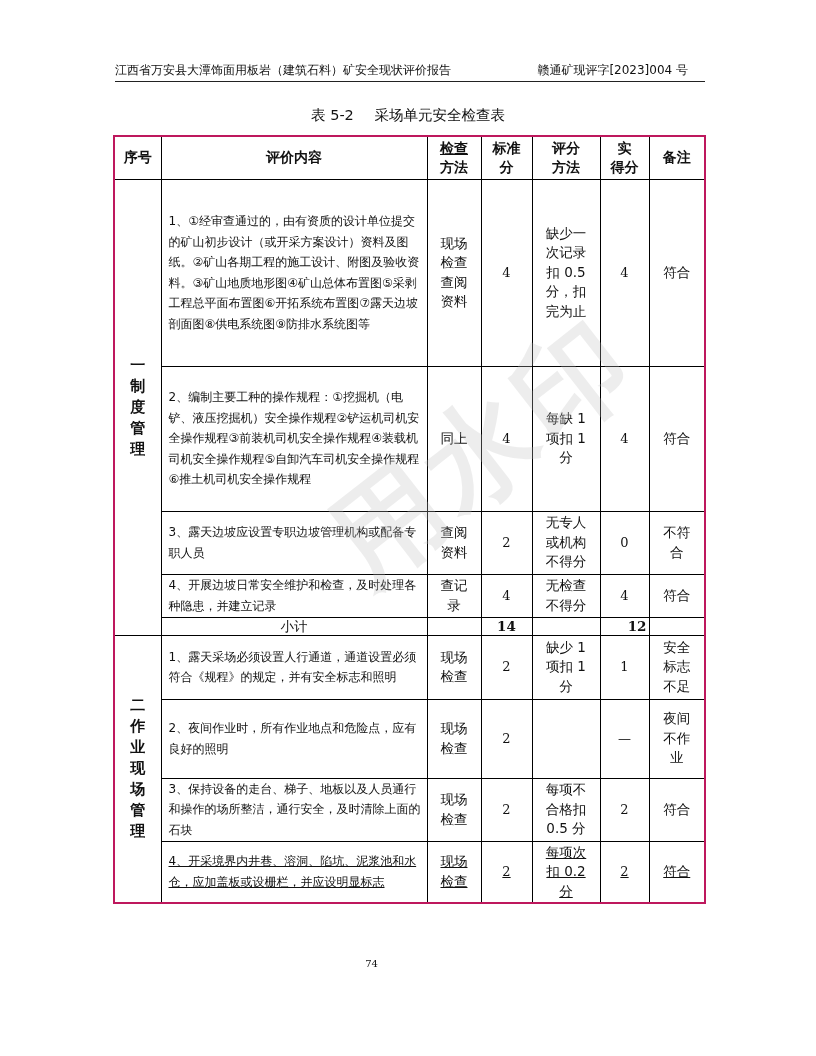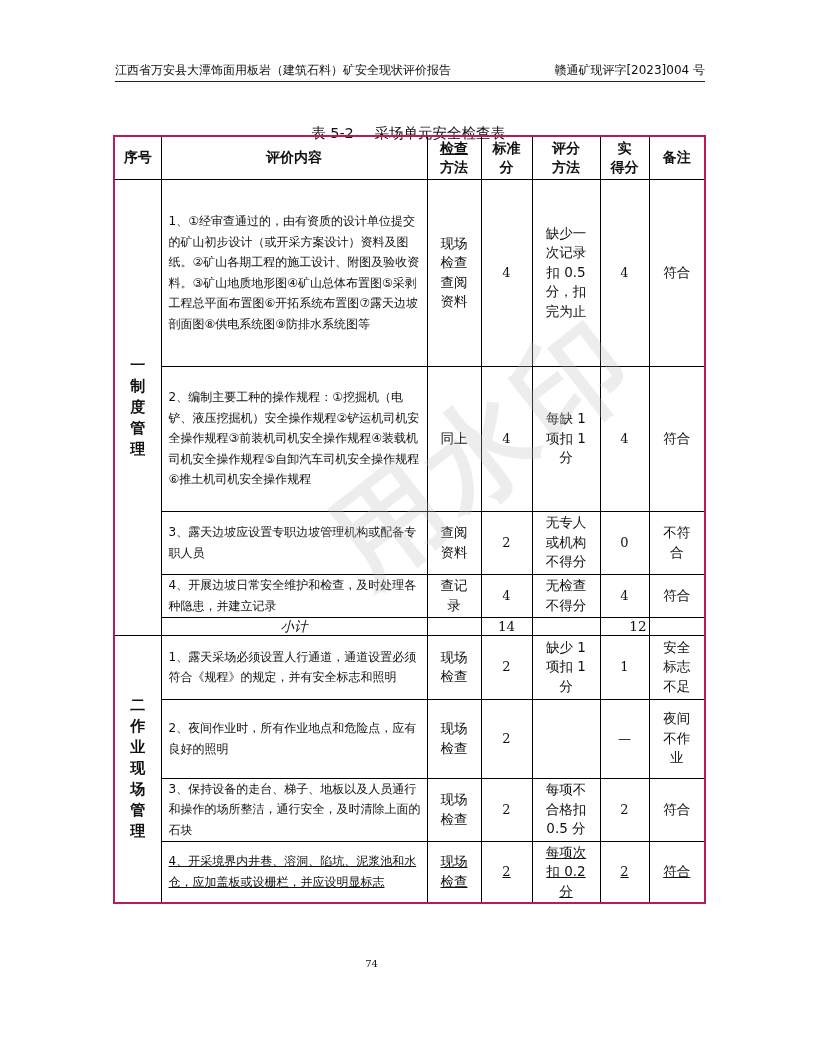--- a/index.html
+++ b/index.html
@@ -1,34 +1,34 @@
 <!DOCTYPE html>
 <html><head>
   <meta charset="utf-8">
   <style>
     html, body { margin: 0; padding: 0; background: #ffffff; }
     body { width: 816px; height: 1056px; position: relative; overflow: hidden;
            font-family: "DejaVu Sans", sans-serif; color: #111; }
     .hdr { position: absolute; left: 115px; top: 62px; width: 590px; font-size: 12px; color: #111; }
     .hdr-left { position: absolute; left: 0; top: 0; white-space: nowrap; }
-    .hdr-right { position: absolute; right: 0; top: 0; white-space: nowrap; }
+    .hdr-right { position: absolute; right: 17px; top: 0; white-space: nowrap; }
     .hdr-rule { position: absolute; left: 115px; top: 81px; width: 590px; height: 1px; background: #222; }
-    .caption { position: absolute; left: 0; width: 816px; top: 124px; text-align: center; font-size: 14.5px; }
+    .caption { position: absolute; left: 0; width: 816px; top: 106px; text-align: center; font-size: 14.5px; }
     .caption span { margin: 0 8px; }
 
     table.tbl { position: absolute; left: 113px; top: 135px; width: 591px; border-collapse: collapse;
                 border: 2px solid #be185d; table-layout: fixed; }
     .tbl td, .tbl th { border: 1px solid #000; padding: 0 2px; font-size: 13.5px; line-height: 19.5px;
                        text-align: center; vertical-align: middle; font-weight: normal; }
     .tbl th { font-weight: bold; font-size: 14px; line-height: 19px; }
     .tbl td.content { text-align: left; padding: 0 4px 0 7px; font-size: 12px; line-height: 20.5px; }
     .tbl td.sec { font-weight: bold; font-size: 15px; line-height: 21px; padding: 0; }
     .tbl td.method, .tbl td.rule, .tbl td.remark { font-size: 13.5px; line-height: 19.5px; }
     .tbl td.num { font-family: "DejaVu Serif", serif; font-size: 13px; }
-    .tbl td.bold { font-weight: normal; font-family: "DejaVu Serif", serif; font-size: 13.5px; }
+    .tbl td.bold { font-weight: bold; font-family: "DejaVu Serif", serif; font-size: 13.5px; }
     .vline { display: block; }
     .wm { position: absolute; left: 300px; top: 500px; font-size: 110px; color: rgba(190,190,190,0.28);
           transform: rotate(-38deg); transform-origin: left top; white-space: nowrap; pointer-events: none;
           font-weight: bold; letter-spacing: 6px; }
     .footer { position: absolute; left: 0; width: 743px; top: 958px; text-align: center; font-size: 10px;
               font-family: "DejaVu Serif", serif; }
     .ul { text-decoration: underline; }
   </style>
 </head>
 <body>
@@ -150,21 +150,21 @@
         <td class="rule">
           <span class="vline">无检查</span>
           <span class="vline">不得分</span>
         </td>
         <td class="num">4</td>
         <td class="remark">
           <span class="vline">符合</span>
         </td>
       </tr>
       <tr style="height: 18px;">
-        <td class="" style="line-height: 16px; font-style: italic;">小计</td>
+        <td class="" style="line-height: 16px;">小计</td>
         <td></td>
         <td class="bold" style="line-height: 16px;">14</td>
         <td></td>
         <td class="bold" style="line-height: 16px; text-align: right;">12</td>
         <td></td>
       </tr>
       <tr style="height: 64px;">
         <td class="sec" rowspan="4">
           <span class="vline">二</span>
           <span class="vline">作</span>

